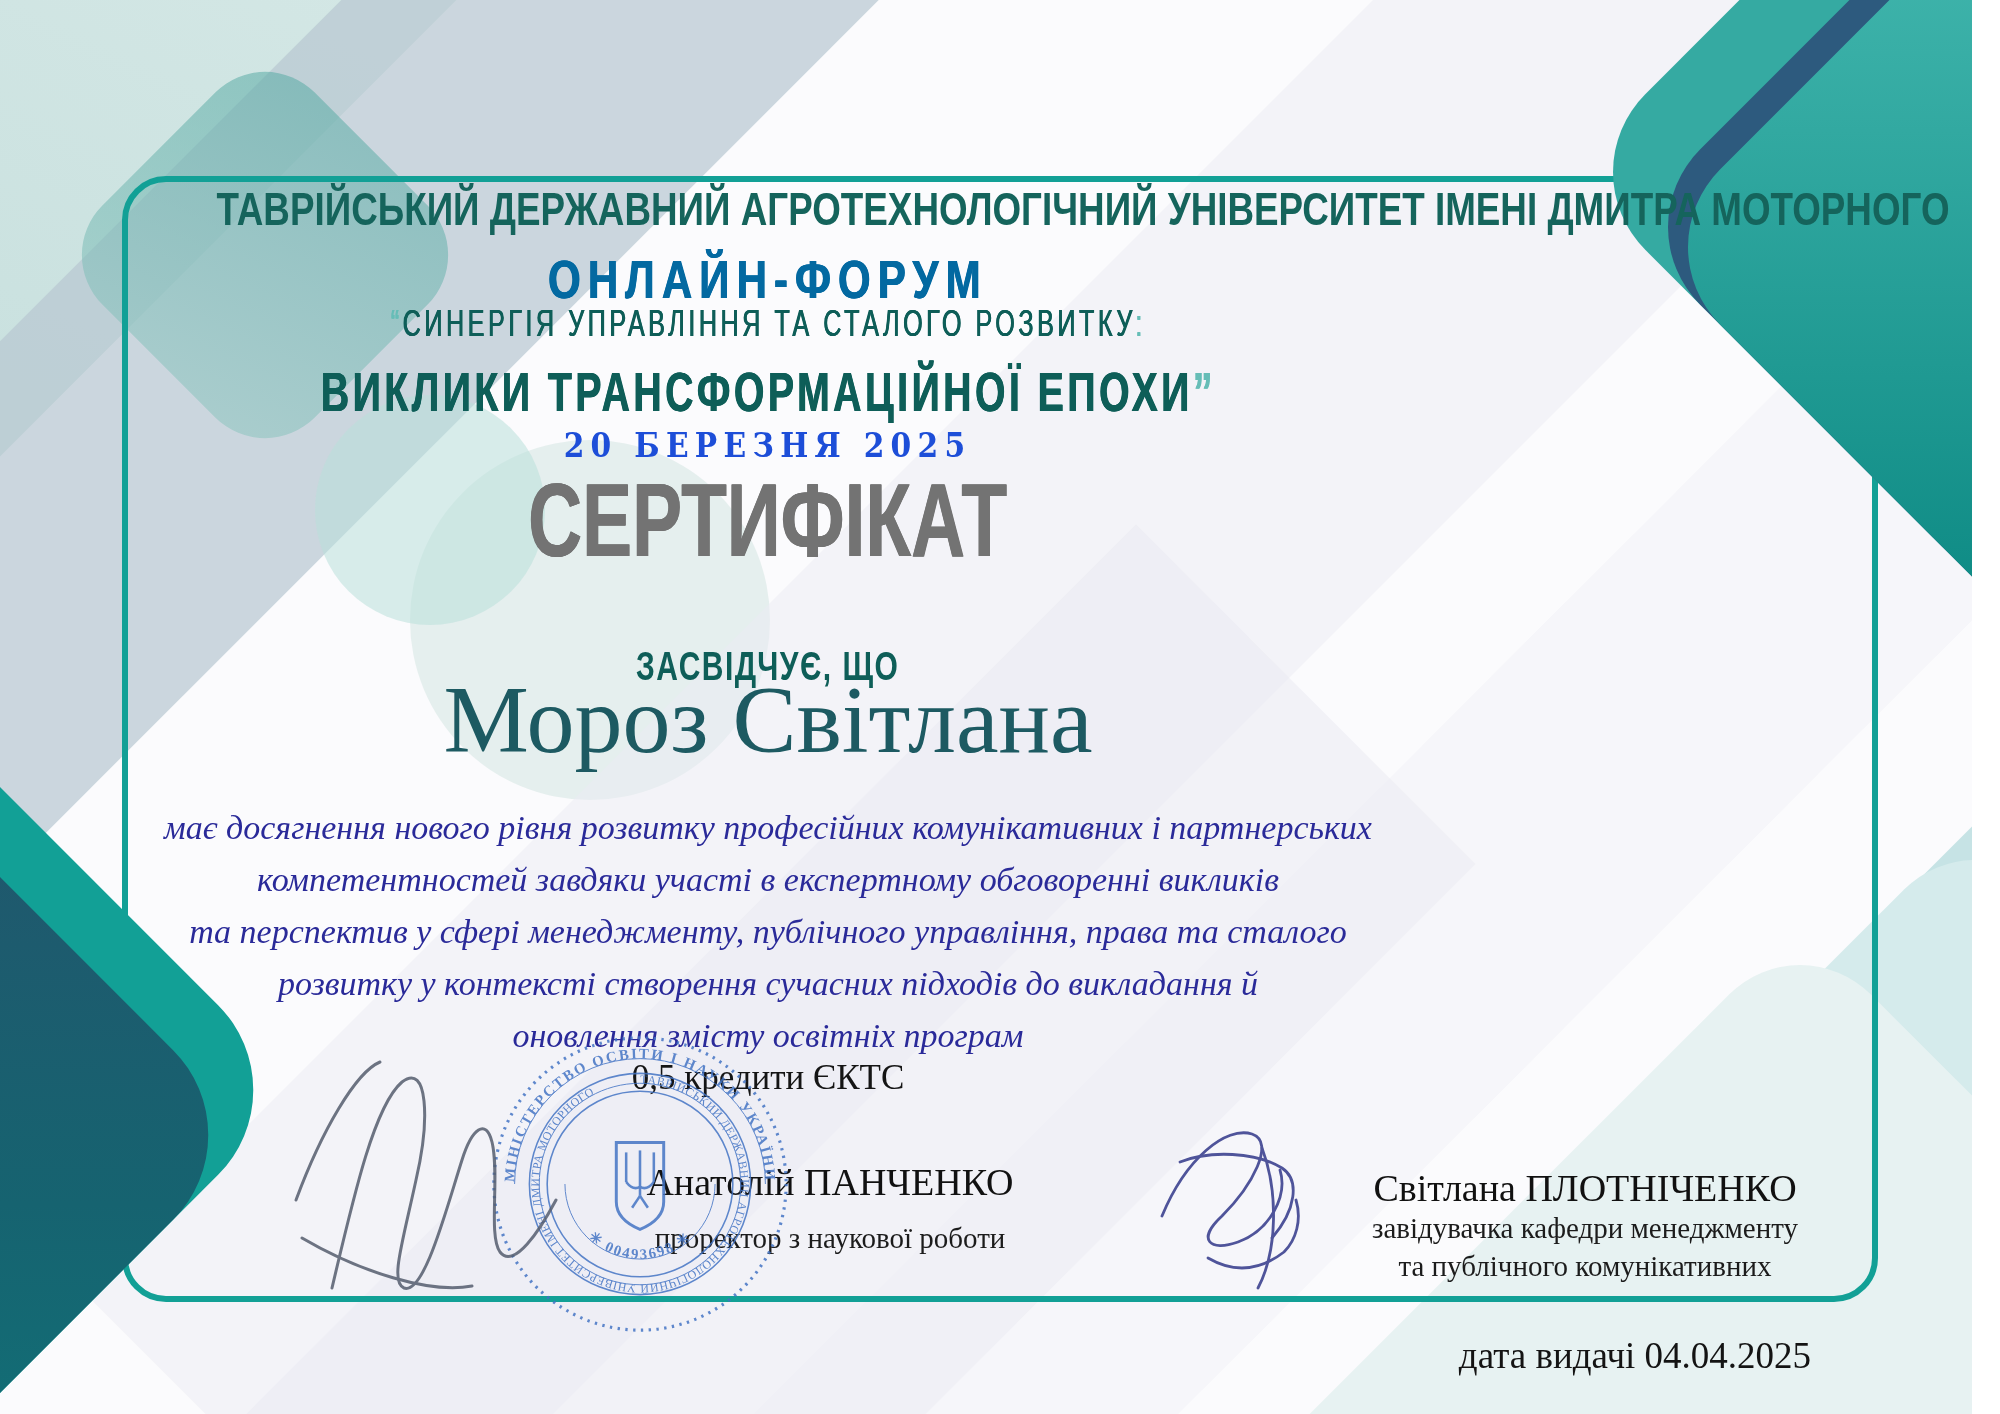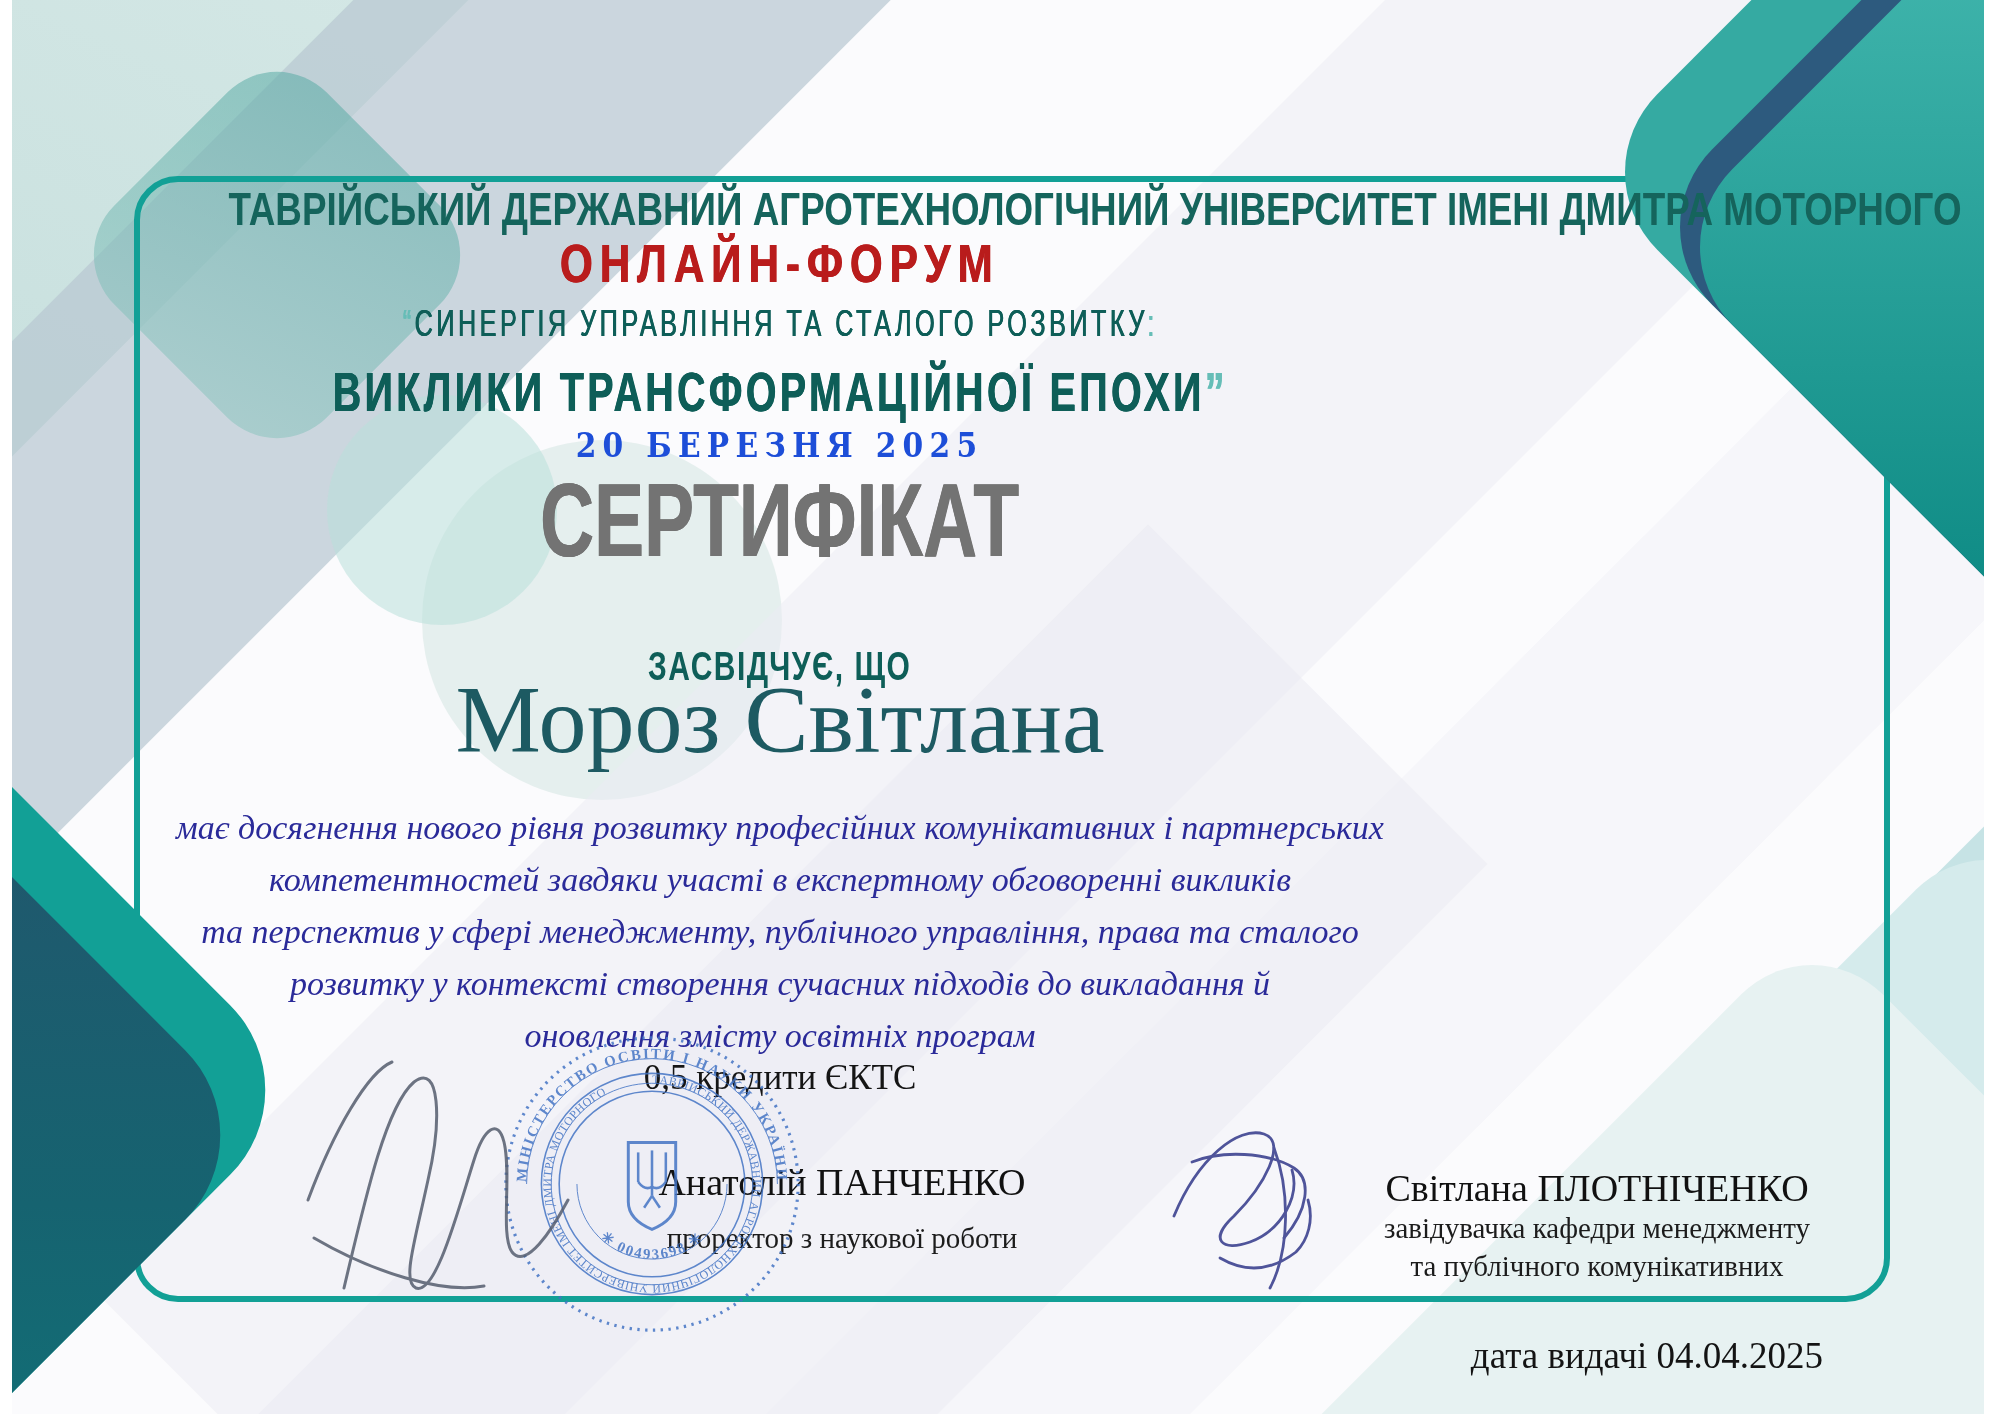--- a/index.html
+++ b/index.html
@@ -1,17 +1,17 @@
 <!DOCTYPE html>
 <html><head>
 <meta charset="utf-8">
 <style>
   html,body{margin:0;padding:0;}
   .page{position:relative;width:1972px;height:1414px;overflow:hidden;
-        background:#fbfbfd;font-family:"Liberation Sans",sans-serif;margin-left:12px;}
+        background:#fbfbfd;font-family:"Liberation Sans",sans-serif;}
   .abs{position:absolute;}
   .rot{position:absolute;transform:rotate(45deg);}
   
   .tl-mint{left:-530px;top:-550px;width:900px;height:900px;border-radius:100px;
            background:linear-gradient(160deg,#dcecea 0%,#c6dfdd 100%);z-index:1;}
   .tl-grayband{left:240px;top:-570px;width:380px;height:1500px;background:#b9c8d1;opacity:.72;z-index:1;}
   .tl-teal{left:115px;top:105px;width:300px;height:300px;border-radius:70px;
            background:linear-gradient(160deg,#55a9a3,#8fc6c0);opacity:.55;z-index:1;}
   .blob1{left:410px;top:440px;width:360px;height:360px;border-radius:50%;background:#cfe3e0;opacity:.5;z-index:1;}
   .blob2{left:315px;top:395px;width:230px;height:230px;border-radius:50%;background:#b9e0da;opacity:.55;z-index:1;}
@@ -32,21 +32,21 @@
   .bl-inner{left:-925px;top:645px;width:980px;height:980px;border-radius:120px;
             background:linear-gradient(135deg,#27506b 10%,#166370 55%,#0e7a7c 90%);z-index:5;}
   
   .txt{position:absolute;left:122px;width:1292px;text-align:center;z-index:10;white-space:nowrap;}
   .full{left:0;width:2000px;}
   .cond{display:inline-block;transform-origin:center;white-space:nowrap;}
   .sx90{transform:scaleX(.90);} .sx80{transform:scaleX(.80);} .sx78{transform:scaleX(.78);}
   .sx72{transform:scaleX(.72);} .sx70{transform:scaleX(.70);} .sx75{transform:scaleX(.75);}
   .fat{text-shadow:.5px 0 0 currentColor,-.5px 0 0 currentColor;}
   .t-univ{top:182px;font-weight:700;font-size:46px;color:#15645c;}
-  .t-forum{top:232px;font-weight:700;font-size:54px;letter-spacing:9px;color:#b91c1c;}
+  .t-forum{top:248px;font-weight:700;font-size:54px;letter-spacing:9px;color:#0369a1;}
   .t-line1{top:303px;font-weight:400;font-size:36px;letter-spacing:5px;color:#0e5e58;}
   .t-line2{top:359px;font-weight:700;font-size:56px;letter-spacing:5px;color:#0e5e58;}
   .punct-light{color:#66bdb7;}
   .t-date20{top:426px;font-family:"DejaVu Serif",serif;font-weight:700;font-size:33px;letter-spacing:7px;color:#1d4ed8;}
   .t-cert{top:468px;font-weight:700;font-size:104px;line-height:1;color:#737373;}
   .t-num{top:578px;font-family:"Liberation Serif",serif;font-weight:700;font-size:60px;letter-spacing:2px;color:#14565e;}
   .t-zasv{top:644px;font-weight:700;font-size:40px;letter-spacing:2px;color:#0e5e58;}
   .t-name{top:664px;font-family:"Liberation Serif",serif;font-weight:400;font-size:96px;color:#1d5a62;}
   .t-body{top:802px;font-family:"Liberation Serif",serif;font-style:italic;font-size:34px;
           line-height:52px;color:#2a2a99;white-space:nowrap;}

